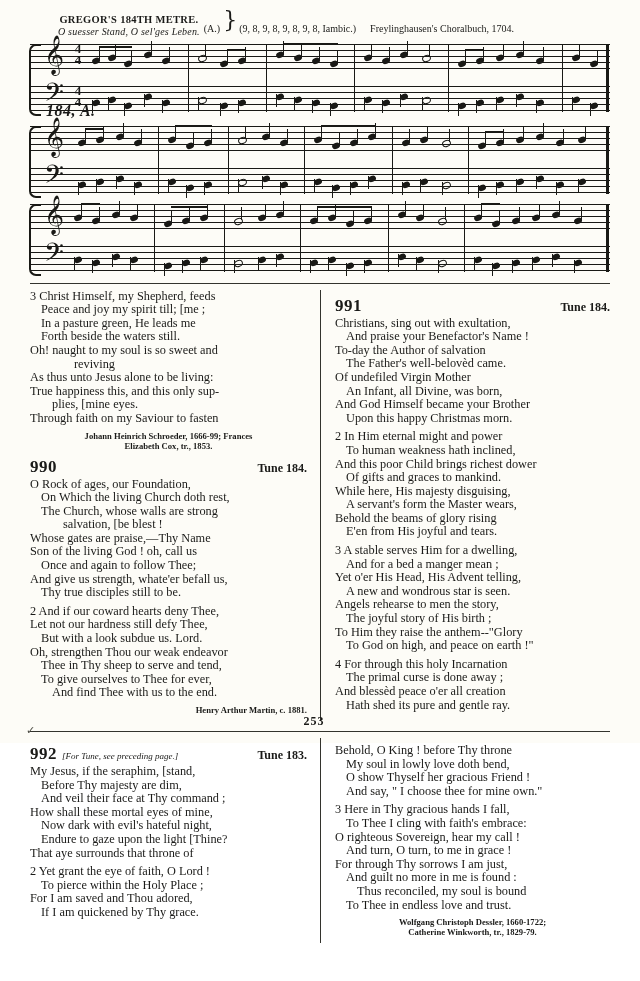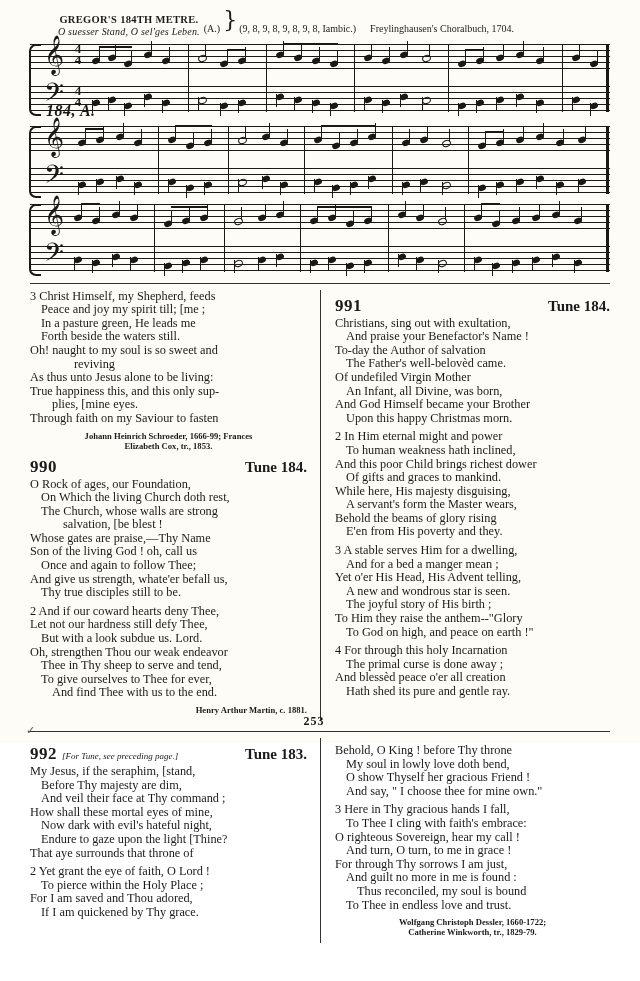--- a/index.html
+++ b/index.html
@@ -197,21 +197,21 @@
     align-items: baseline;
     justify-content: space-between;
     margin: 6px 0 1px 0;
   }
   .hymn-num {
     font-size: 17px;
     font-weight: bold;
     letter-spacing: 0.5px;
   }
   .hymn-tune {
-    font-size: 15px;
+    font-size: 12px;
     font-weight: bold;
     font-family: Liberation Serif, serif;
   }
   .hymn-note {
     font-size: 9px;
     font-style: italic;
   }
   .stanza {
     font-size: 12.3px;
     line-height: 13.6px;
@@ -720,28 +720,29 @@
       </div>
 
       <div class="stanza">
         <p>2 In Him eternal might and power</p>
         <p class="ind1">To human weakness hath inclined,</p>
         <p>And this poor Child brings richest dower</p>
         <p class="ind1">Of gifts and graces to mankind.</p>
         <p>While here, His majesty disguising,</p>
         <p class="ind1">A servant's form the Master wears,</p>
         <p>Behold the beams of glory rising</p>
-        <p class="ind1">E'en from His poverty and they.</p>
+        <p class="ind1">E'en from His joyful and tears.</p>
       </div>
 
       <div class="stanza">
         <p>3 A stable serves Him for a dwelling,</p>
         <p class="ind1">And for a bed a manger mean ;</p>
         <p>Yet o'er His Head, His Advent telling,</p>
         <p class="ind1">A new and wondrous star is seen.</p>
+        <p>Angels rehearse to men the story,</p>
         <p class="ind1">The joyful story of His birth ;</p>
         <p>To Him they raise the anthem--"Glory</p>
         <p class="ind1">To God on high, and peace on earth !"</p>
       </div>
 
       <div class="stanza">
         <p>4 For through this holy Incarnation</p>
         <p class="ind1">The primal curse is done away ;</p>
         <p>And blessèd peace o'er all creation</p>
         <p class="ind1">Hath shed its pure and gentle ray.</p>

